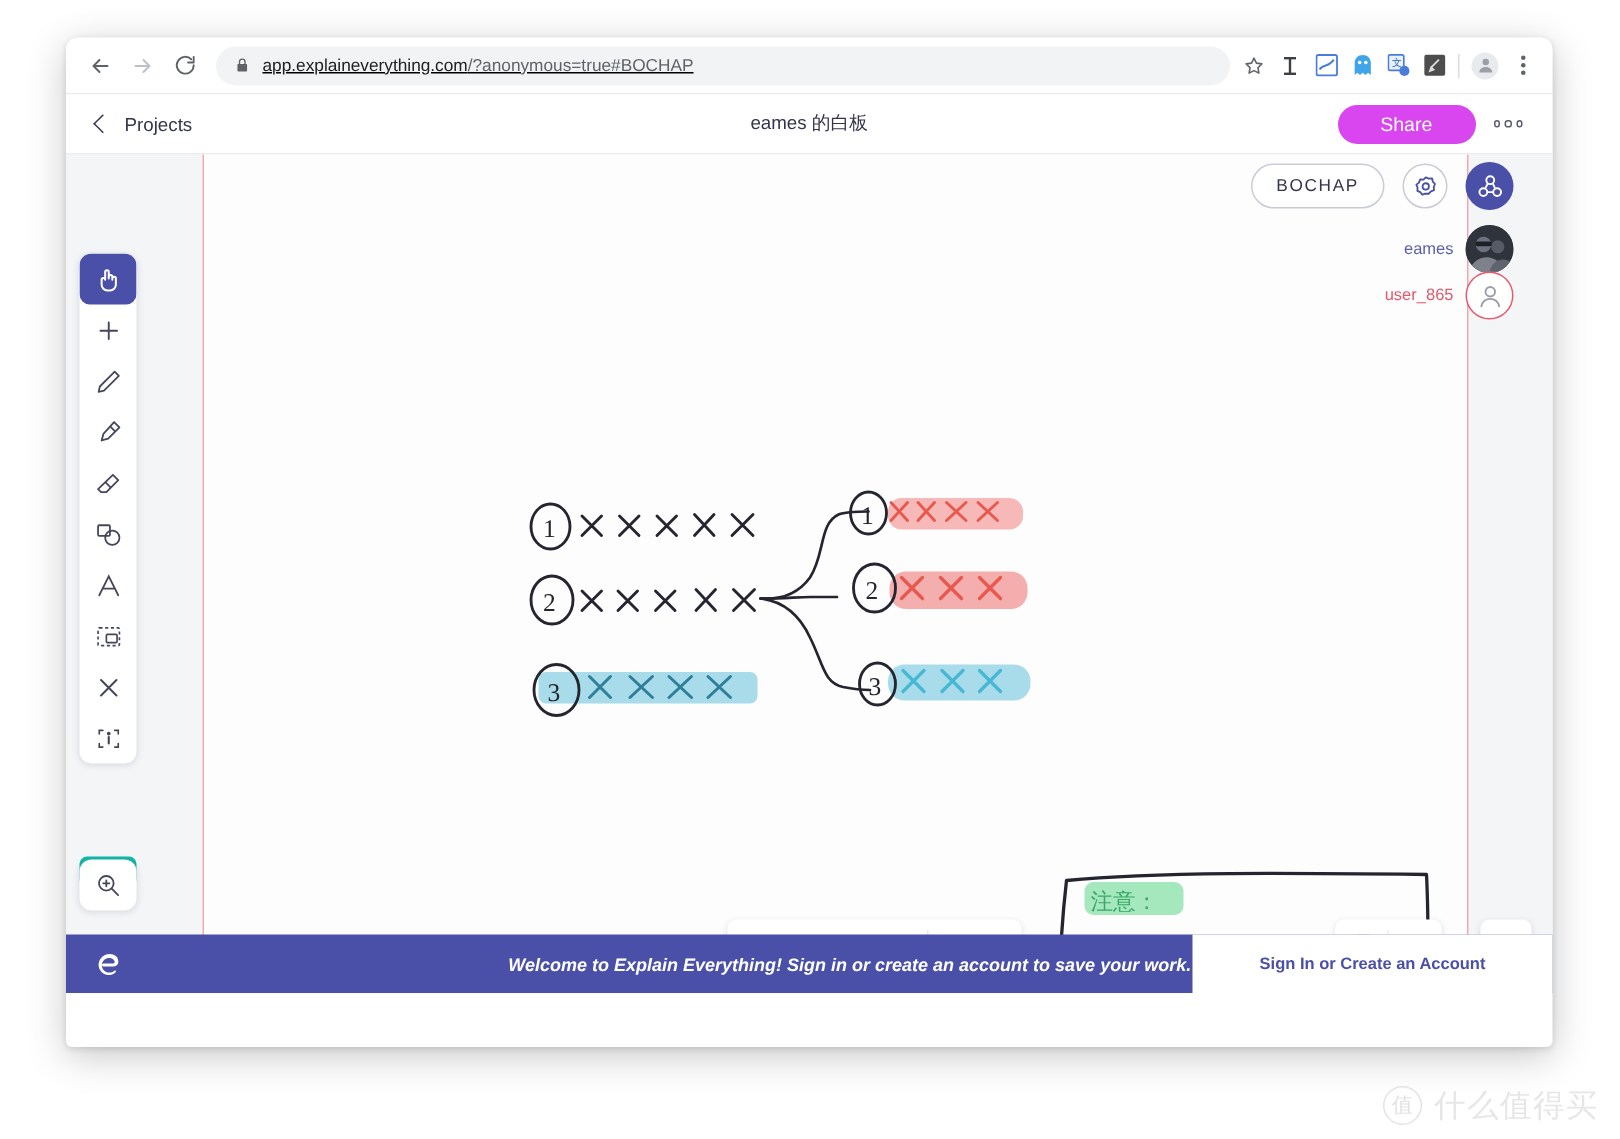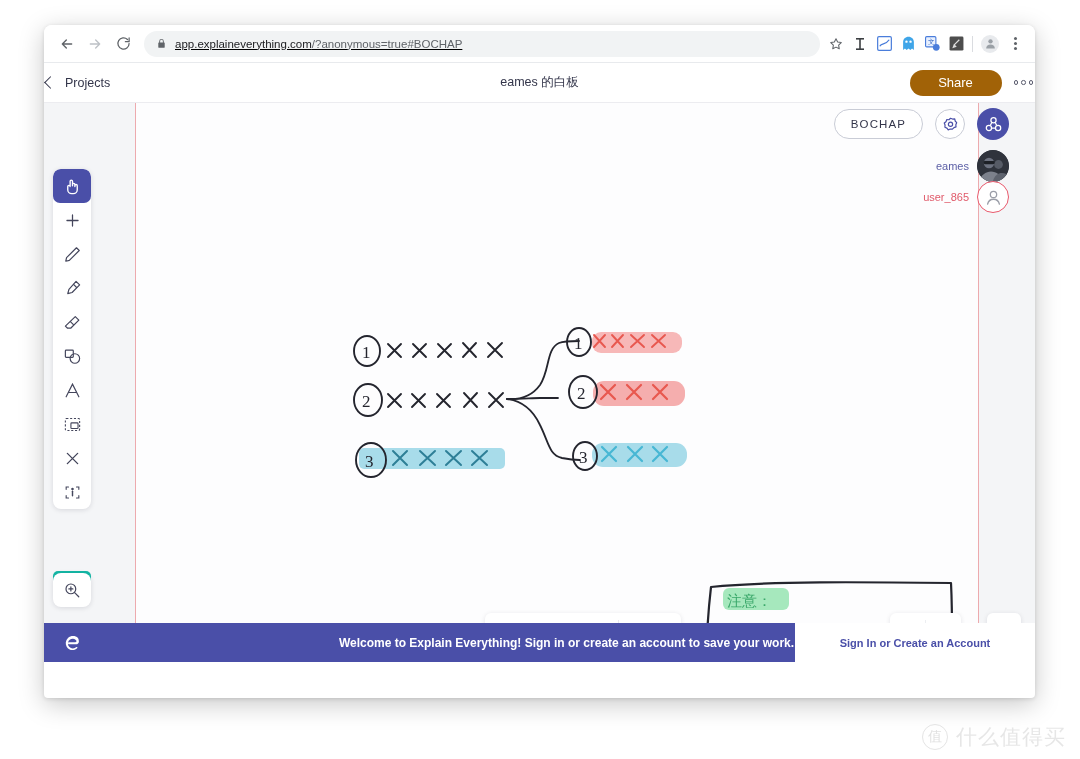--- a/index.html
+++ b/index.html
@@ -87,36 +87,36 @@
     display:flex; align-items:center; justify-content:center;
   }
   .kebab-v { width: 16px; display:flex; flex-direction:column; align-items:center; gap:2px; }
   .kebab-v i { width: 3px; height: 3px; border-radius:50%; background:#5f6368; display:block; }
 
   
   .app { position: relative; height: 599px; background: #f4f5f7; }
 
   .app-header {
     position: relative; height: 40px; background: #ffffff;
-    display: flex; align-items: center; padding: 0 2px;
+    display: flex; align-items: center; padding: 0 20px;
     border-bottom: 1px solid #ececf0;
   }
   .back-link { display:flex; align-items:center; gap: 10px; cursor: pointer; }
   .chev-left {
     width: 9px; height: 9px; border-left: 1.6px solid #33354a; border-bottom: 1.6px solid #33354a;
     transform: rotate(45deg); display:block;
   }
   .back-text { font-size: 12.5px; color: #33354a; }
   .board-title {
     position: absolute; left: 0; right: 0; text-align: center;
     font-size: 12.5px; color: #33354a; pointer-events: none;
   }
   .hdr-right { margin-left: auto; display:flex; align-items:center; gap: 12px; z-index: 2; }
   .share-btn {
-    width: 92px; height: 26px; border-radius: 13px; background: #a16207;
+    width: 92px; height: 26px; border-radius: 13px; background: #d946ef;
     color: #ffffff; font-size: 13px; display:flex; align-items:center; justify-content:center;
     cursor: pointer;
   }
   .kebab-h { display:flex; align-items:center; gap: 3px; }
   .kebab-h i { width: 4.5px; height: 4.5px; border-radius:50%; border: 1.2px solid #5a5c6e; display:block; }
 
   
   .canvas-wrap { position: relative; height: 559px; background: #f4f5f7; }
   .canvas {
     position: absolute; left: 91px; right: 56px; top: 0; bottom: 0;
@@ -228,20 +228,21 @@
   }
 
   
   .banner {
     position: absolute; left: 0; right: 0; bottom: 0; height: 39px;
     background: #4a4fa8; display:flex; align-items:center;
   }
   .banner-logo { width: 54px; display:flex; align-items:center; justify-content:center; }
   .banner-text {
     flex: 1; text-align: center; color: #ffffff; font-size: 12px; font-weight: bold;
+    font-style: italic;
   }
   .signin-btn {
     position: absolute; right: 0; top: 0; height: 39px; width: 240px;
     background: #ffffff; color: #4a4fa8; font-size: 11px; font-weight: bold;
     display:flex; align-items:center; justify-content:center; cursor: pointer;
   }
 
   
   .watermark {
     position: absolute; right: 14px; bottom: 8px;

